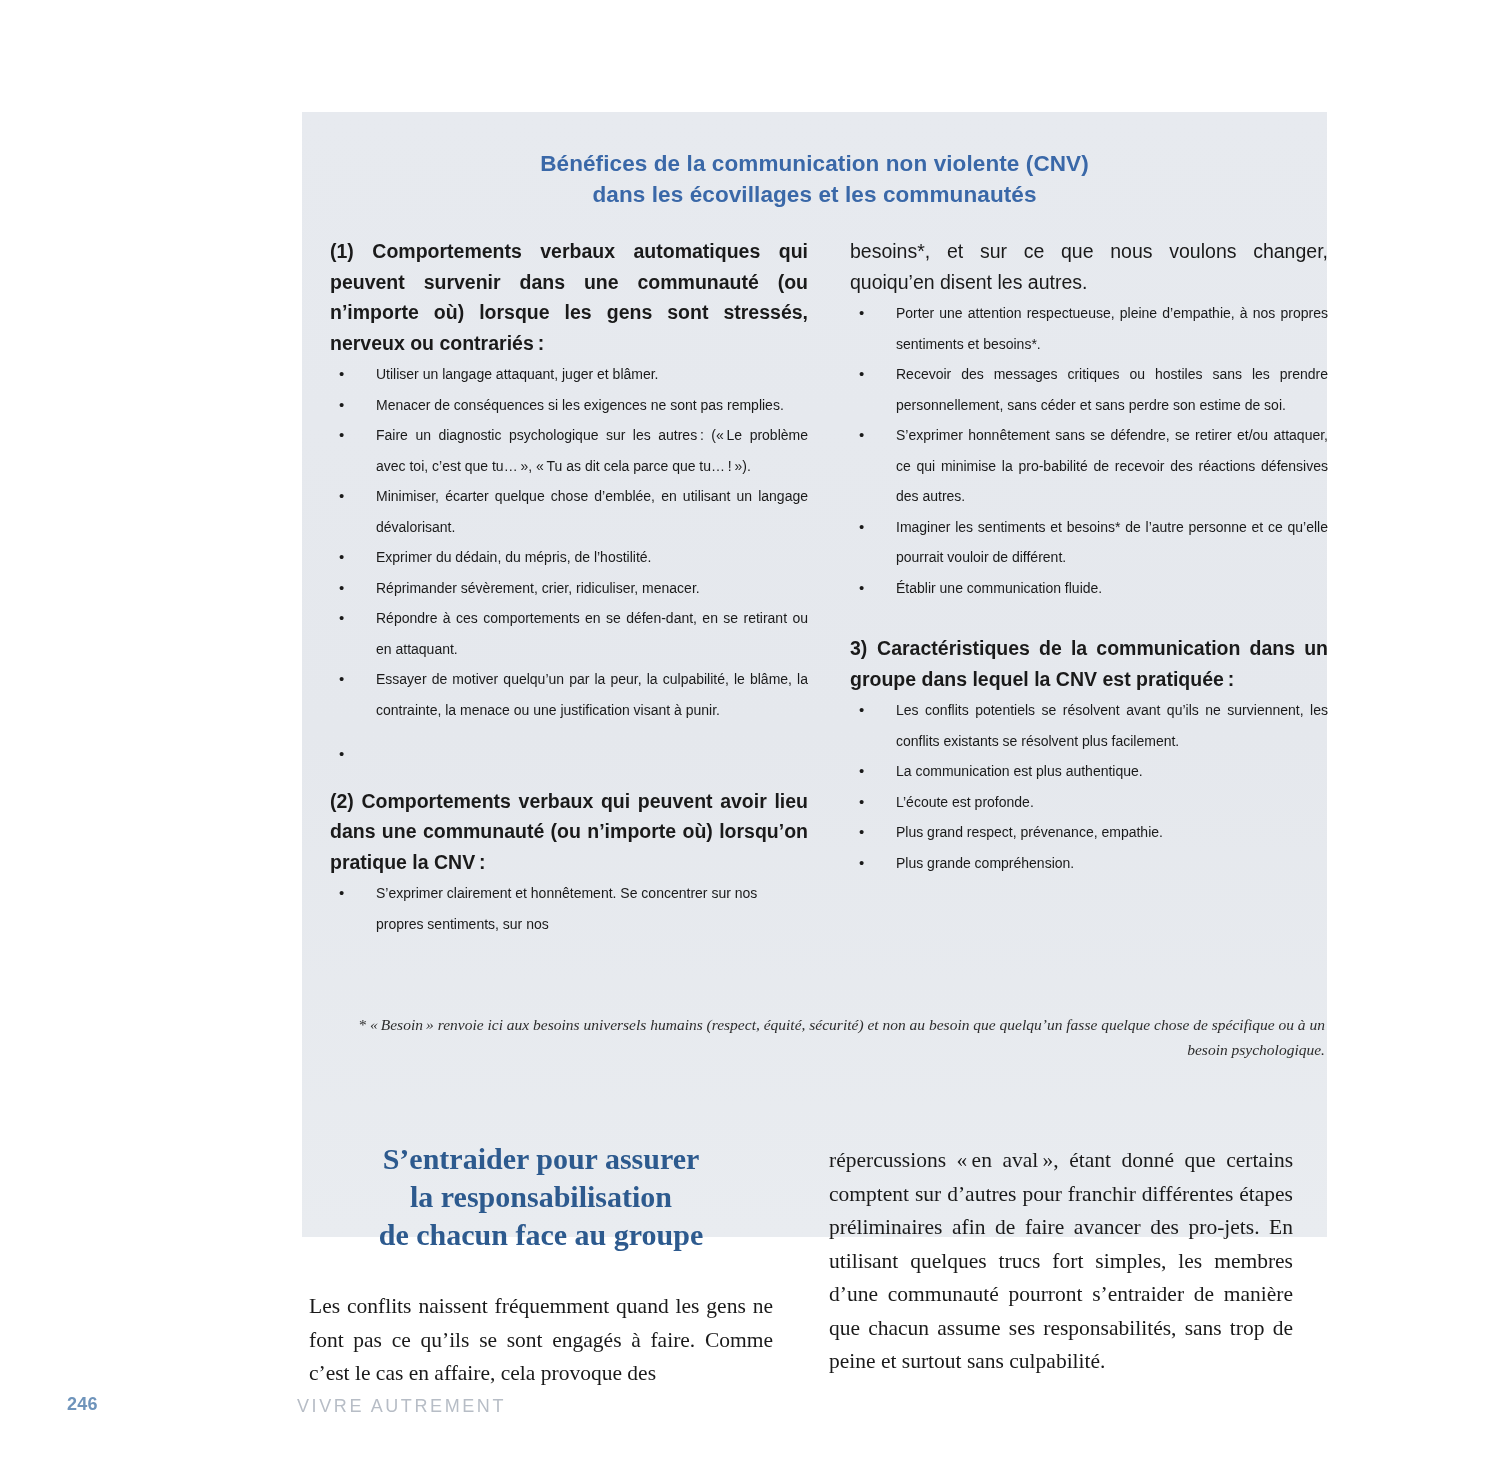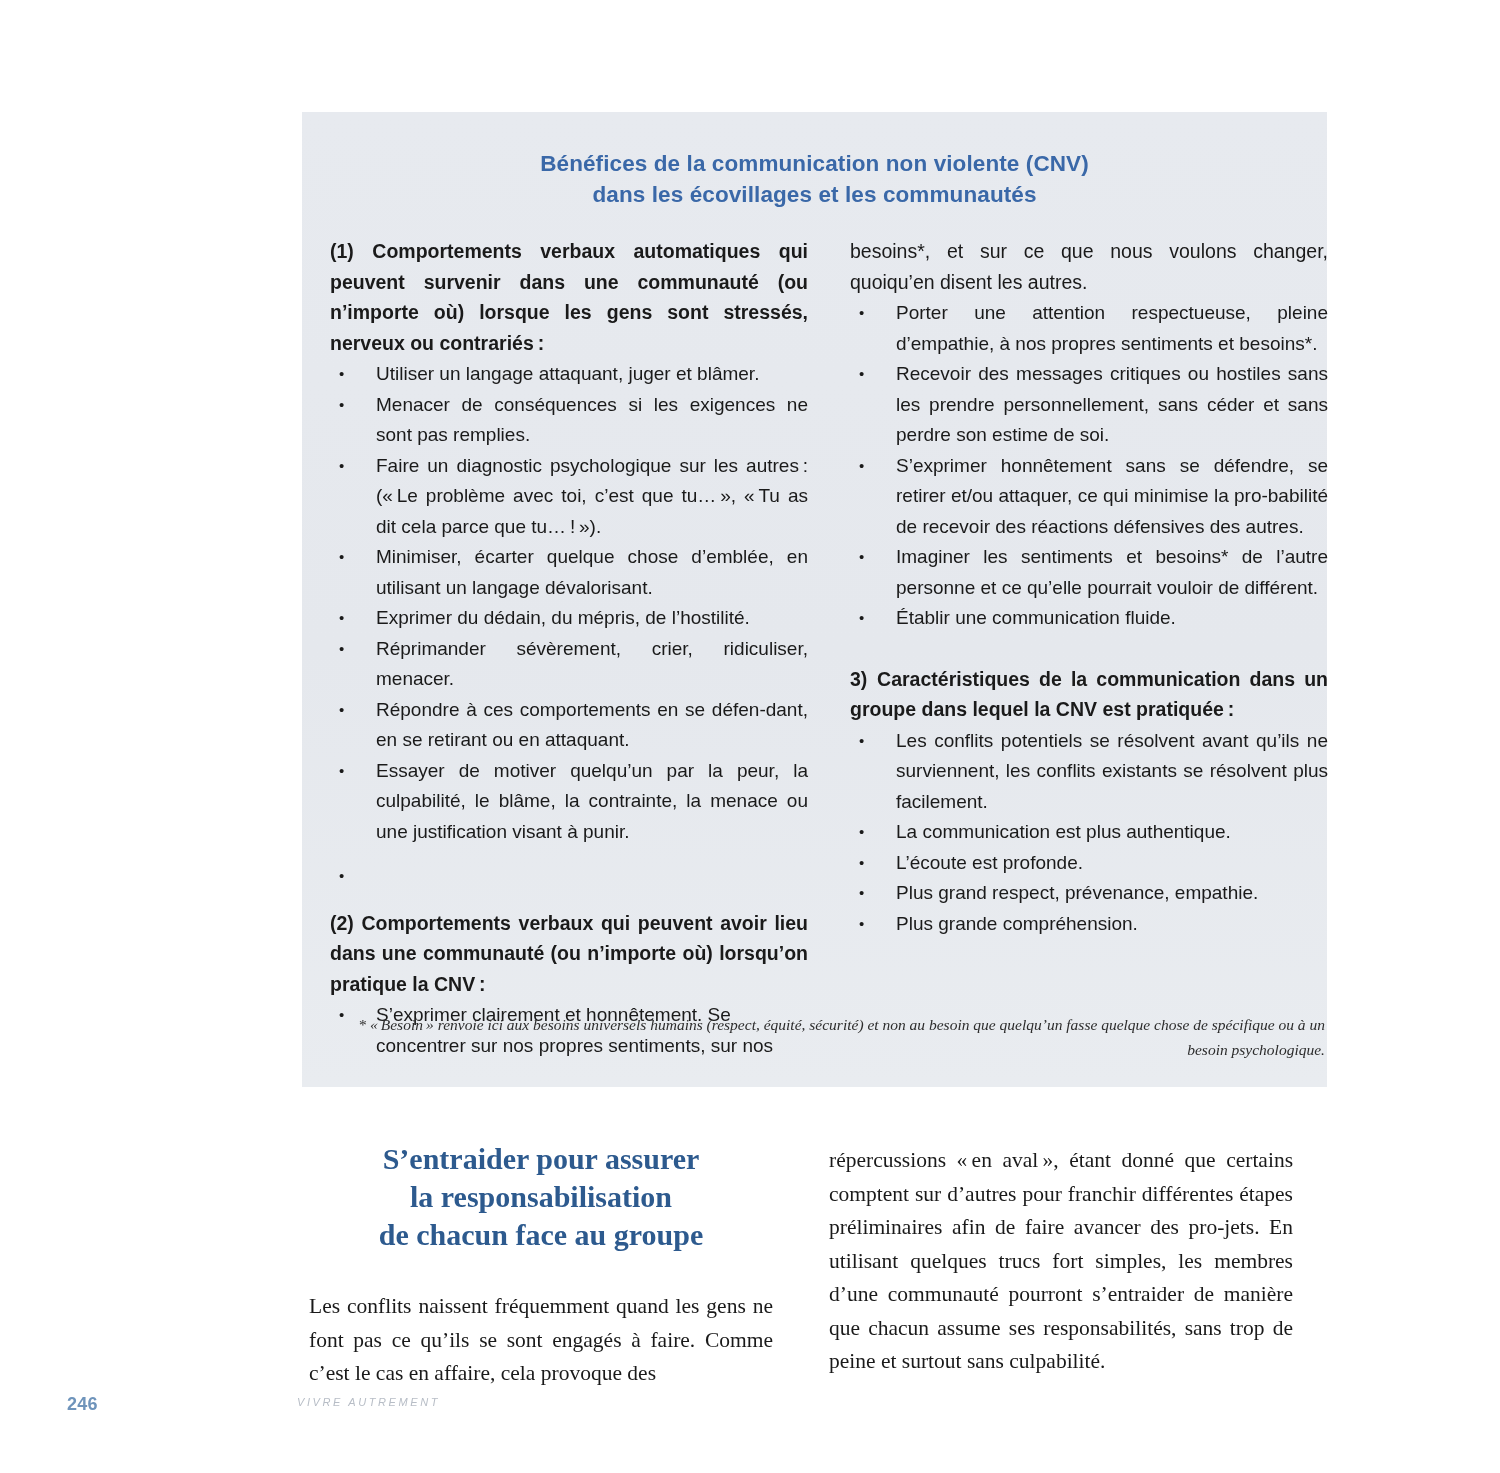--- a/index.html
+++ b/index.html
@@ -14,21 +14,21 @@
     font-family: "Liberation Sans", sans-serif;
     -webkit-font-smoothing: antialiased;
   }
 
   
   #callout-box {
     position: absolute;
     left: 302px;
     top: 112px;
     width: 1025px;
-    height: 975px;
+    height: 1125px;
     background: linear-gradient(180deg, #e7eaef 0%, #e5e8ed 55%, #e9ecf0 100%);
     box-sizing: border-box;
     padding: 30px 28px 0 28px;
   }
 
   #callout-title {
     text-align: center;
     color: #3a68a8;
     font-weight: bold;
     font-size: 22.5px;
@@ -60,21 +60,21 @@
   .lead-3 { margin-top: 30px; }
 
   ul.blist {
     list-style: none;
     margin: 0;
     padding: 0;
   }
   ul.blist li {
     position: relative;
     padding-left: 46px;
-    font-size: 19px;
+    font-size: 14px;
     line-height: 30.5px;
     color: #1a1a1a;
     text-align: justify;
     margin: 0;
   }
   ul.blist li::before {
     content: "\2022";
     position: absolute;
     left: 9px;
     top: 0;
@@ -142,24 +142,23 @@
     top: 1394px;
     font-size: 18px;
     font-weight: bold;
     color: #6f94bb;
     letter-spacing: 0.3px;
   }
   #running-head {
     position: absolute;
     left: 297px;
     top: 1396px;
-    font-size: 11px;
+    font-size: 18px;
     color: #b7bdc6;
     letter-spacing: 2.6px;
-    font-style: italic;
   }
 </style>
 </head>
 <body>
 
 <div id="callout-box">
 
   <div id="callout-title">
     <span class="t-line">Bénéfices de la communication non violente (CNV)</span>
     <span class="t-line">dans les écovillages et les communautés</span>

